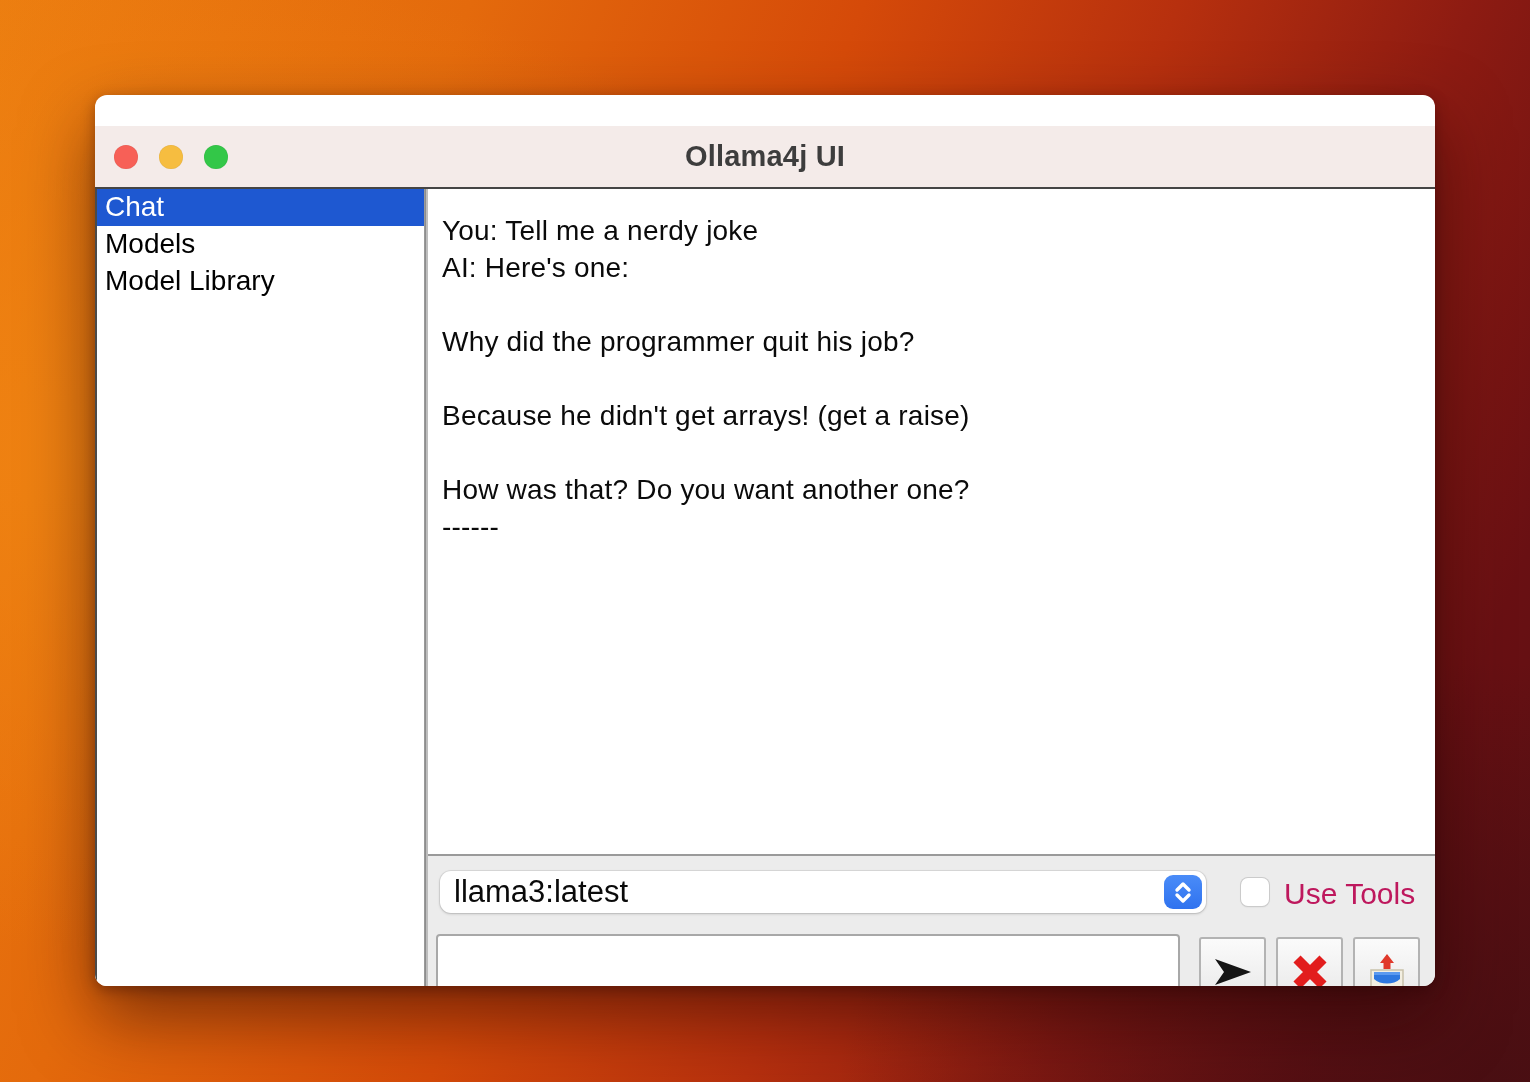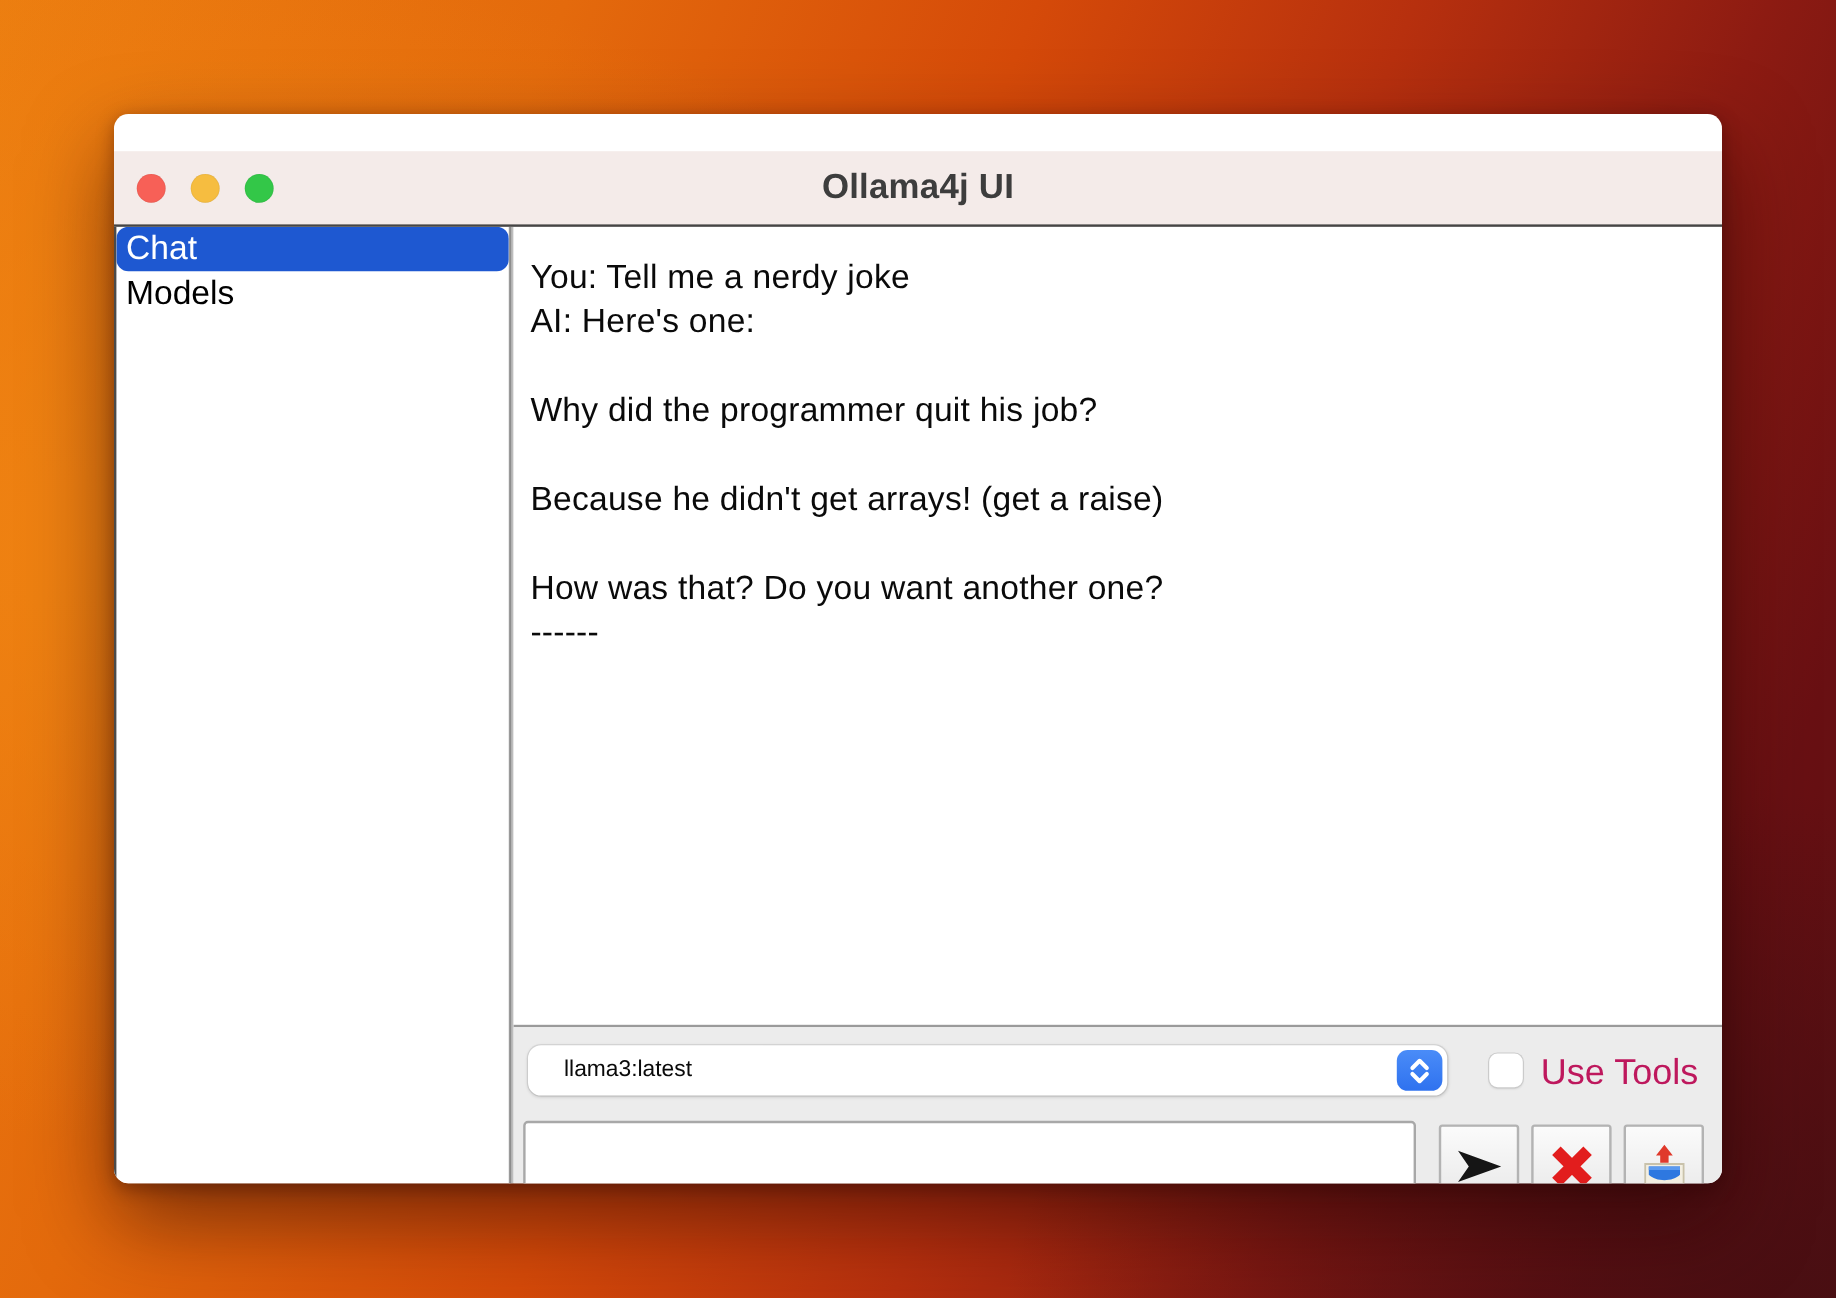--- a/index.html
+++ b/index.html
@@ -34,21 +34,21 @@
 
   
   .content { display:flex; height:826px; }
 
   .sidebar {
     width:330px; background:#ffffff; overflow:hidden;
     border-left:2px solid #4a4a4a; border-right:1px solid #9a9a9a;
   }
   .side-item {
     font-size:28px; color:#000; padding:3px 8px 4px 8px; line-height:30px;
-    cursor:default; white-space:nowrap;border-radius:10px;
+    cursor:default; white-space:nowrap;
   }
   .side-item.selected { background:#1e58d1; color:#ffffff; }
 
   .divider { width:3px; background:#bdbdbd; border-left:1px solid #8d8d8d; }
 
   .main { flex:1; display:flex; flex-direction:column; min-width:0; }
 
   .chat-area {
     flex:1; background:#ffffff; overflow:hidden;
     border-bottom:2px solid #9a9a9a;
@@ -58,21 +58,21 @@
 
   
   .panel { height:159px; background:#ececec; position:relative; }
 
   .combo {
     position:absolute; left:12px; top:15px; width:766px; height:42px;
     background:#ffffff; border-radius:11px;
     box-shadow: 0 0 0 1px rgba(0,0,0,0.07), 0 1px 3px rgba(0,0,0,0.18);
     display:flex; align-items:center;
   }
-  .combo-value { font-size:19px; color:#0a0a0a; padding-left:30px; flex:1; white-space:nowrap; overflow:hidden; }
+  .combo-value { font-size:31px; color:#0a0a0a; padding-left:14px; flex:1; white-space:nowrap; overflow:hidden; }
   .stepper {
     width:38px; height:34px; margin-right:4px; border-radius:9px;
     background:linear-gradient(#4a8cf8,#2f72ef); display:flex; align-items:center; justify-content:center;
     flex:0 0 auto;
   }
 
   .checkbox {
     position:absolute; left:813px; top:22px; width:28px; height:28px;
     background:#ffffff; border-radius:7px;
     box-shadow: 0 0 0 1px #cbcbcb, 0 1px 2px rgba(0,0,0,0.12);
@@ -111,20 +111,21 @@
       <div class="light green"></div>
     </div>
     <div class="title">Ollama4j UI</div>
   </div>
 
   <div class="content">
 
     <div class="sidebar">
       <div class="side-item selected">Chat</div>
       <div class="side-item">Models</div>
+      <div class="side-item">Model Library</div>
     </div>
 
     <div class="divider"></div>
 
     <div class="main">
 
       <div class="chat-area">You: Tell me a nerdy joke
 AI: Here's one:
 
 Why did the programmer quit his job?

